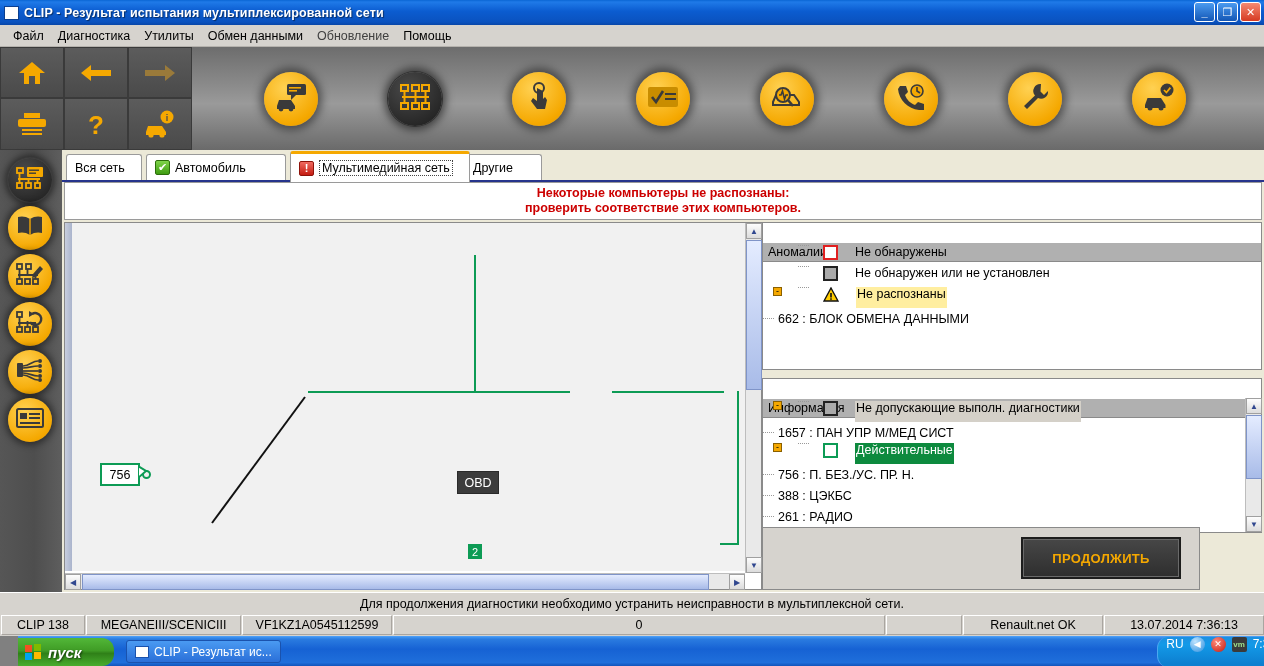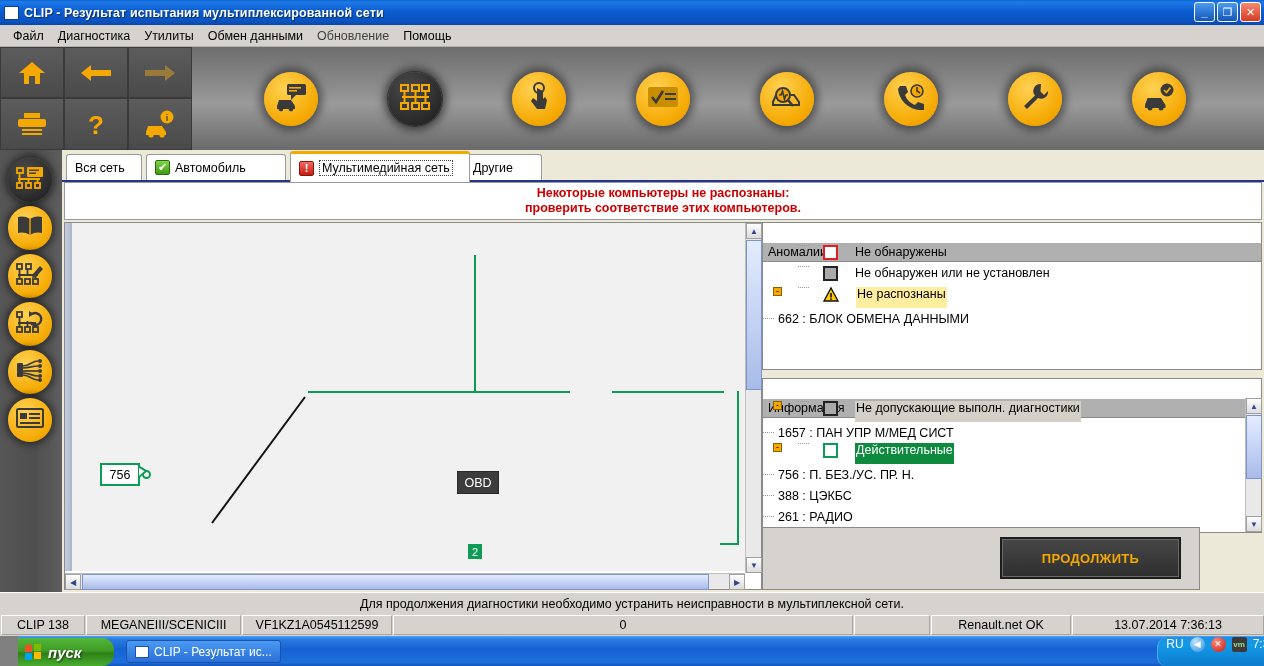--- a/index.html
+++ b/index.html
@@ -210,21 +210,21 @@
   .tlabel.hl-green { background: #0d8a3e; color: #fff; padding: 0 1px; }
   .tchild { font-size: 12.5px; color: #000; height: 21px; display: flex; align-items: center; }
   .tchild .tdots { margin-right: 4px; }
 
   
   .contbar {
     position: absolute; left: 762px; top: 527px; width: 438px; height: 63px;
     background: #d6d3ce; border: 1px solid #8a8a8a;
   }
   .contbtn {
-    position: absolute; right: 18px; top: 9px; width: 181px; height: 42px;
+    position: absolute; right: 18px; top: 9px; width: 160px; height: 42px;
     background: linear-gradient(to bottom,#474747,#2e2e2e);
     border: 2px solid #1d1d1d; box-shadow: inset 0 0 0 1px #6a6a6a;
     display: flex; align-items: center; justify-content: center;
     color: #f5a800; font-size: 13px; font-weight: bold; letter-spacing: .3px; margin-left: 12px;
   }
 
   
   .statusmsg {
     position: absolute; left: 0; top: 592px; width: 1264px; height: 22px;
     background: #d6d3ce; display: flex; align-items: center; justify-content: center;
@@ -675,21 +675,21 @@
 
   <div class="statusmsg">Для продолжения диагностики необходимо устранить неисправности в мультиплексной сети.</div>
 
   <div class="statusbar">
     <div class="scell" style="width:84px">CLIP 138</div>
     <div class="scell" style="width:155px">MEGANEIII/SCENICIII</div>
     <div class="scell" style="width:150px">VF1KZ1A0545112599</div>
     <div class="scell" style="flex:1">0</div>
     <div class="scell" style="width:76px"></div>
     <div class="scell" style="width:140px">Renault.net OK</div>
-    <div class="scell" style="width:192px">13.07.2014 7:36:13</div>
+    <div class="scell" style="width:160px">13.07.2014 7:36:13</div>
   </div>
 
   <div class="taskbar">
     <div class="startbtn">
       <span class="winflag">
         <i style="left:0;top:1px;background:#f25022;"></i>
         <i style="left:9px;top:0;background:#7fba00;"></i>
         <i style="left:0;top:9px;background:#00a4ef;"></i>
         <i style="left:9px;top:8px;background:#ffb900;"></i>
       </span>

